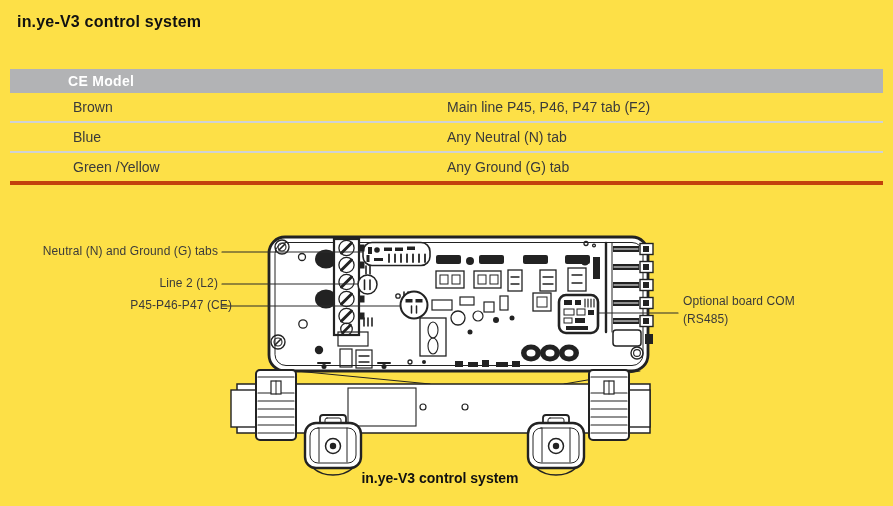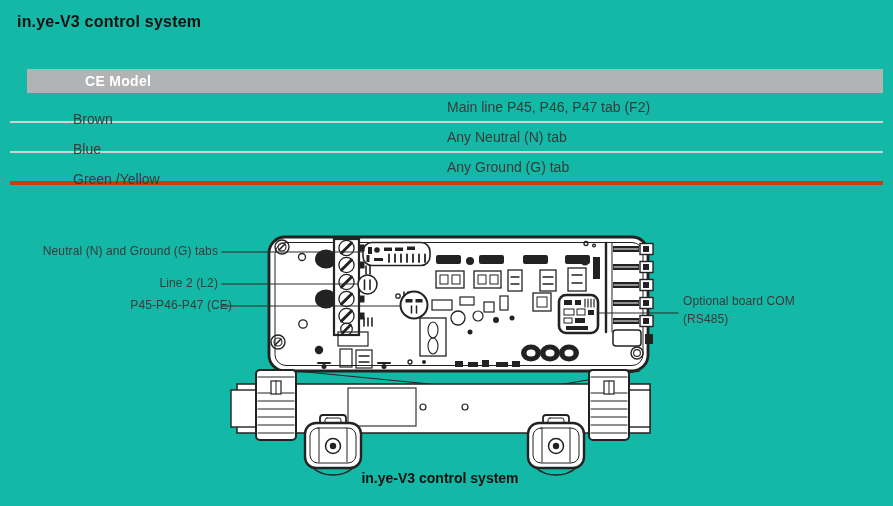--- a/index.html
+++ b/index.html
@@ -1,35 +1,35 @@
 <!DOCTYPE html>
 <html><head>
 <meta charset="utf-8">
 <style>
   html,body{margin:0;padding:0;background:#ffffff;}
   .page{
     position:relative;width:893px;height:506px;overflow:hidden;
-    font-family:"Liberation Sans", sans-serif;background:#14b8a6;
+    font-family:"Liberation Sans", sans-serif;background:#fde047;
   }
   .doc-title{
     position:absolute;left:17px;top:13px;
     font-size:16px;font-weight:bold;color:#111;letter-spacing:0.2px;
   }
   
   .wire-table{position:absolute;left:10px;top:69px;width:873px;}
   .wt-header{
     height:24px;line-height:24px;background:#b2b3b5;color:#ffffff;
-    font-size:14px;font-weight:bold;padding-left:58px;letter-spacing:0.3px;margin-left:17px;
+    font-size:14px;font-weight:bold;padding-left:58px;letter-spacing:0.3px;
   }
   .wt-row{
     display:flex;height:28px;line-height:28px;font-size:14px;color:#3a3a3a;
     border-bottom:2px solid #cfd2d3;
   }
   .wt-row.last{border-bottom:4px solid #c2410c;}
-  .wt-cell-wire{width:437px;padding-left:63px;box-sizing:border-box;margin-top:12px;}
+  .wt-cell-wire{width:437px;padding-left:63px;box-sizing:border-box;}
   .wt-cell-target{flex:1;}
   
   .diagram-svg{position:absolute;left:0;top:0;width:893px;height:506px;pointer-events:none;}
   .callout-label{
     position:absolute;font-size:12px;color:#3a3a3a;white-space:nowrap;letter-spacing:0.1px;
   }
   .ra{text-align:right;}
   .com-label{line-height:18px;white-space:normal;}
   .com-label span{display:block;}
   .diagram-caption{

